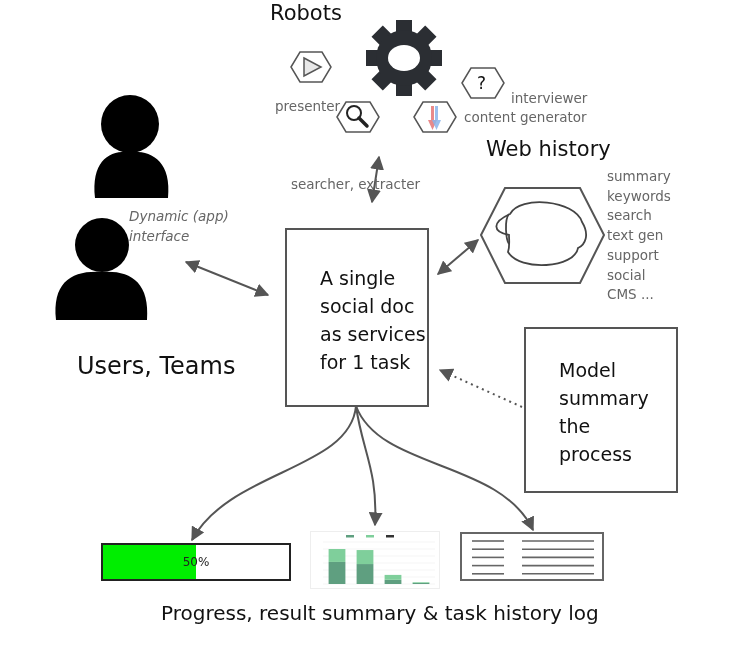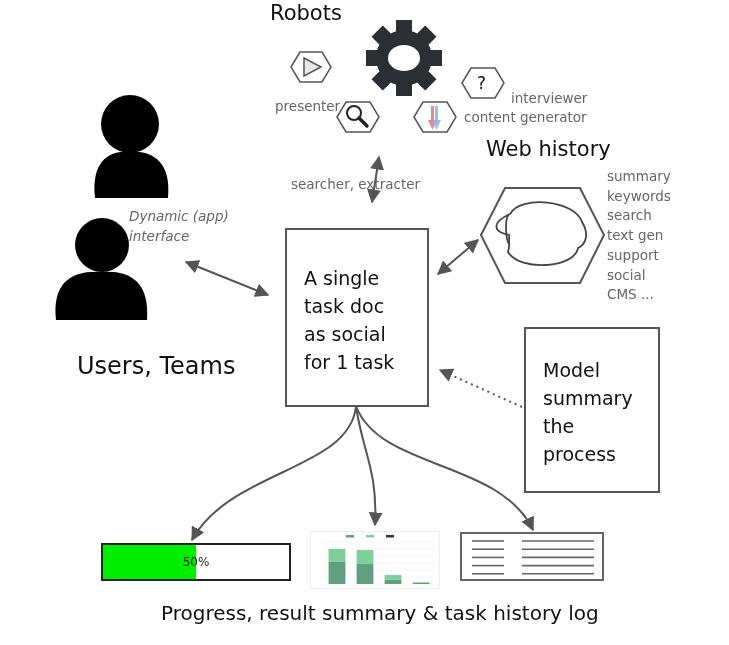--- a/index.html
+++ b/index.html
@@ -1,21 +1,21 @@
 <!DOCTYPE html>
 <html><head>
 <meta charset="utf-8">
 <style>
   html,body{margin:0;padding:0;background:#fff;}
   #stage{position:relative;width:729px;height:645px;overflow:hidden;background:#fff;font-family:"Liberation Sans",sans-serif;}
   .abs{position:absolute;}
   .title{font-family:"DejaVu Sans",sans-serif;color:#111;}
   .sm{font-size:13.5px;color:#666;font-family:"DejaVu Sans",sans-serif;}
   .box{position:absolute;border:2px solid #555;background:#fff;box-sizing:border-box;}
-  .boxtext{font-family:"DejaVu Sans",sans-serif;font-size:19px;line-height:28px;color:#111;}
+  .boxtext{font-family:"DejaVu Sans",sans-serif;font-size:19px;line-height:28px;color:#111;margin-left:16px;}
   svg.overlay{position:absolute;left:0;top:0;}
   #progress{position:absolute;left:101px;top:543px;width:190px;height:38px;border:2px solid #222;box-sizing:border-box;background:#fff;padding-left:33px;}
   #progress-fill{position:absolute;left:0;top:0;bottom:0;background:#00ee00;}
   #progress-label{position:absolute;left:0;right:0;top:10px;text-align:center;font-size:12px;color:#222;font-family:"DejaVu Sans",sans-serif;}
   #summary-chart{position:absolute;left:310px;top:531px;width:128px;height:56px;background:#fff;border:1px solid #eee;}
   #log-icon{position:absolute;left:460px;top:532px;width:144px;height:49px;border:2px solid #666;box-sizing:border-box;background:#fff;}
   #services-list div{line-height:19.7px;}
 </style>
 </head>
 <body>
@@ -118,27 +118,27 @@
   </div>
 
   <div class="abs sm" style="left:129px;top:206px;width:160px;text-align:left;line-height:20px;font-style:italic;">
     <div>Dynamic (app) interface</div>
   </div>
   <div class="abs title" style="left:77px;top:352px;font-size:24px;">Users, Teams</div>
 
   <div class="box" style="left:285px;top:228px;width:144px;height:179px;">
     <div class="boxtext" style="position:absolute;left:17px;top:34px;">
       <div>A single</div>
-      <div>task doc</div>
-      <div>as social</div>
+      <div>social doc</div>
+      <div>as services</div>
       <div>for 1 task</div>
     </div>
   </div>
 
-  <div class="box" style="left:524px;top:327px;width:136px;height:166px;">
+  <div class="box" style="left:524px;top:327px;width:154px;height:166px;">
     <div class="boxtext" style="position:absolute;left:17px;top:27px;">
       <div>Model</div>
       <div>summary</div>
       <div>the</div>
       <div>process</div>
     </div>
   </div>
 
   <div id="progress">
     <div id="progress-fill" style="width: 50%; background: rgb(0, 238, 0);"></div>

